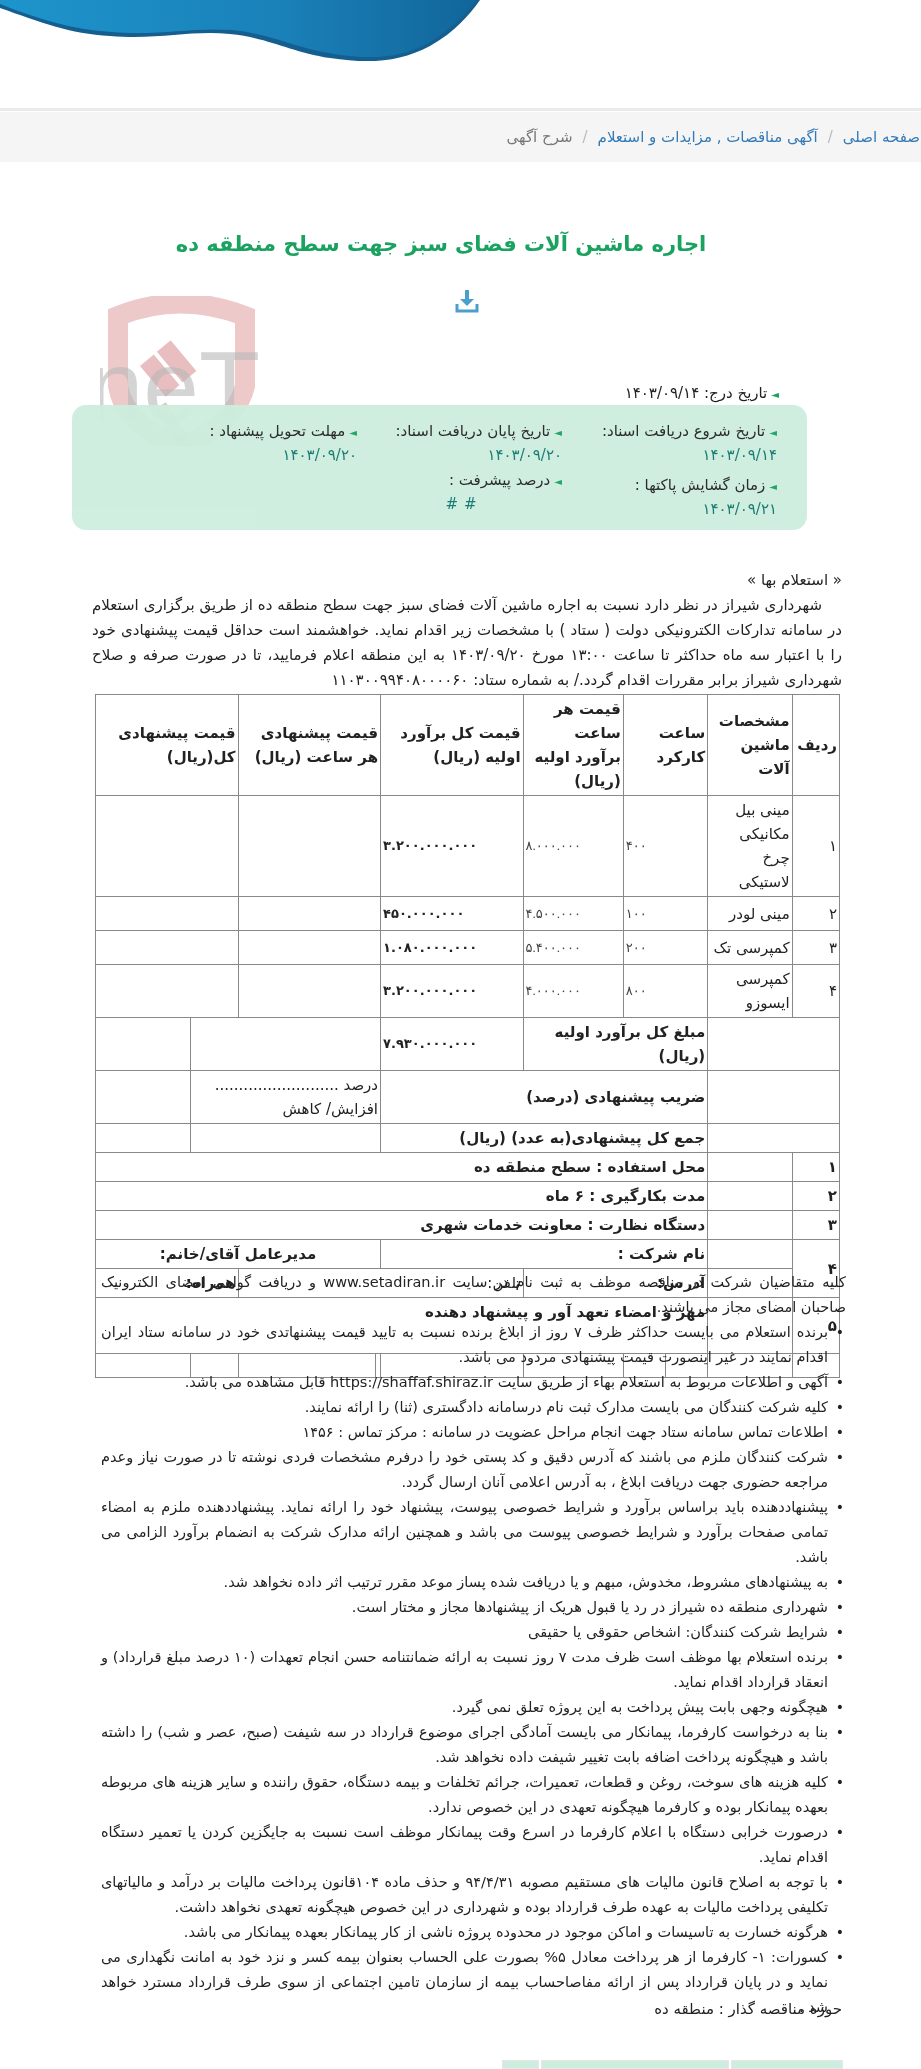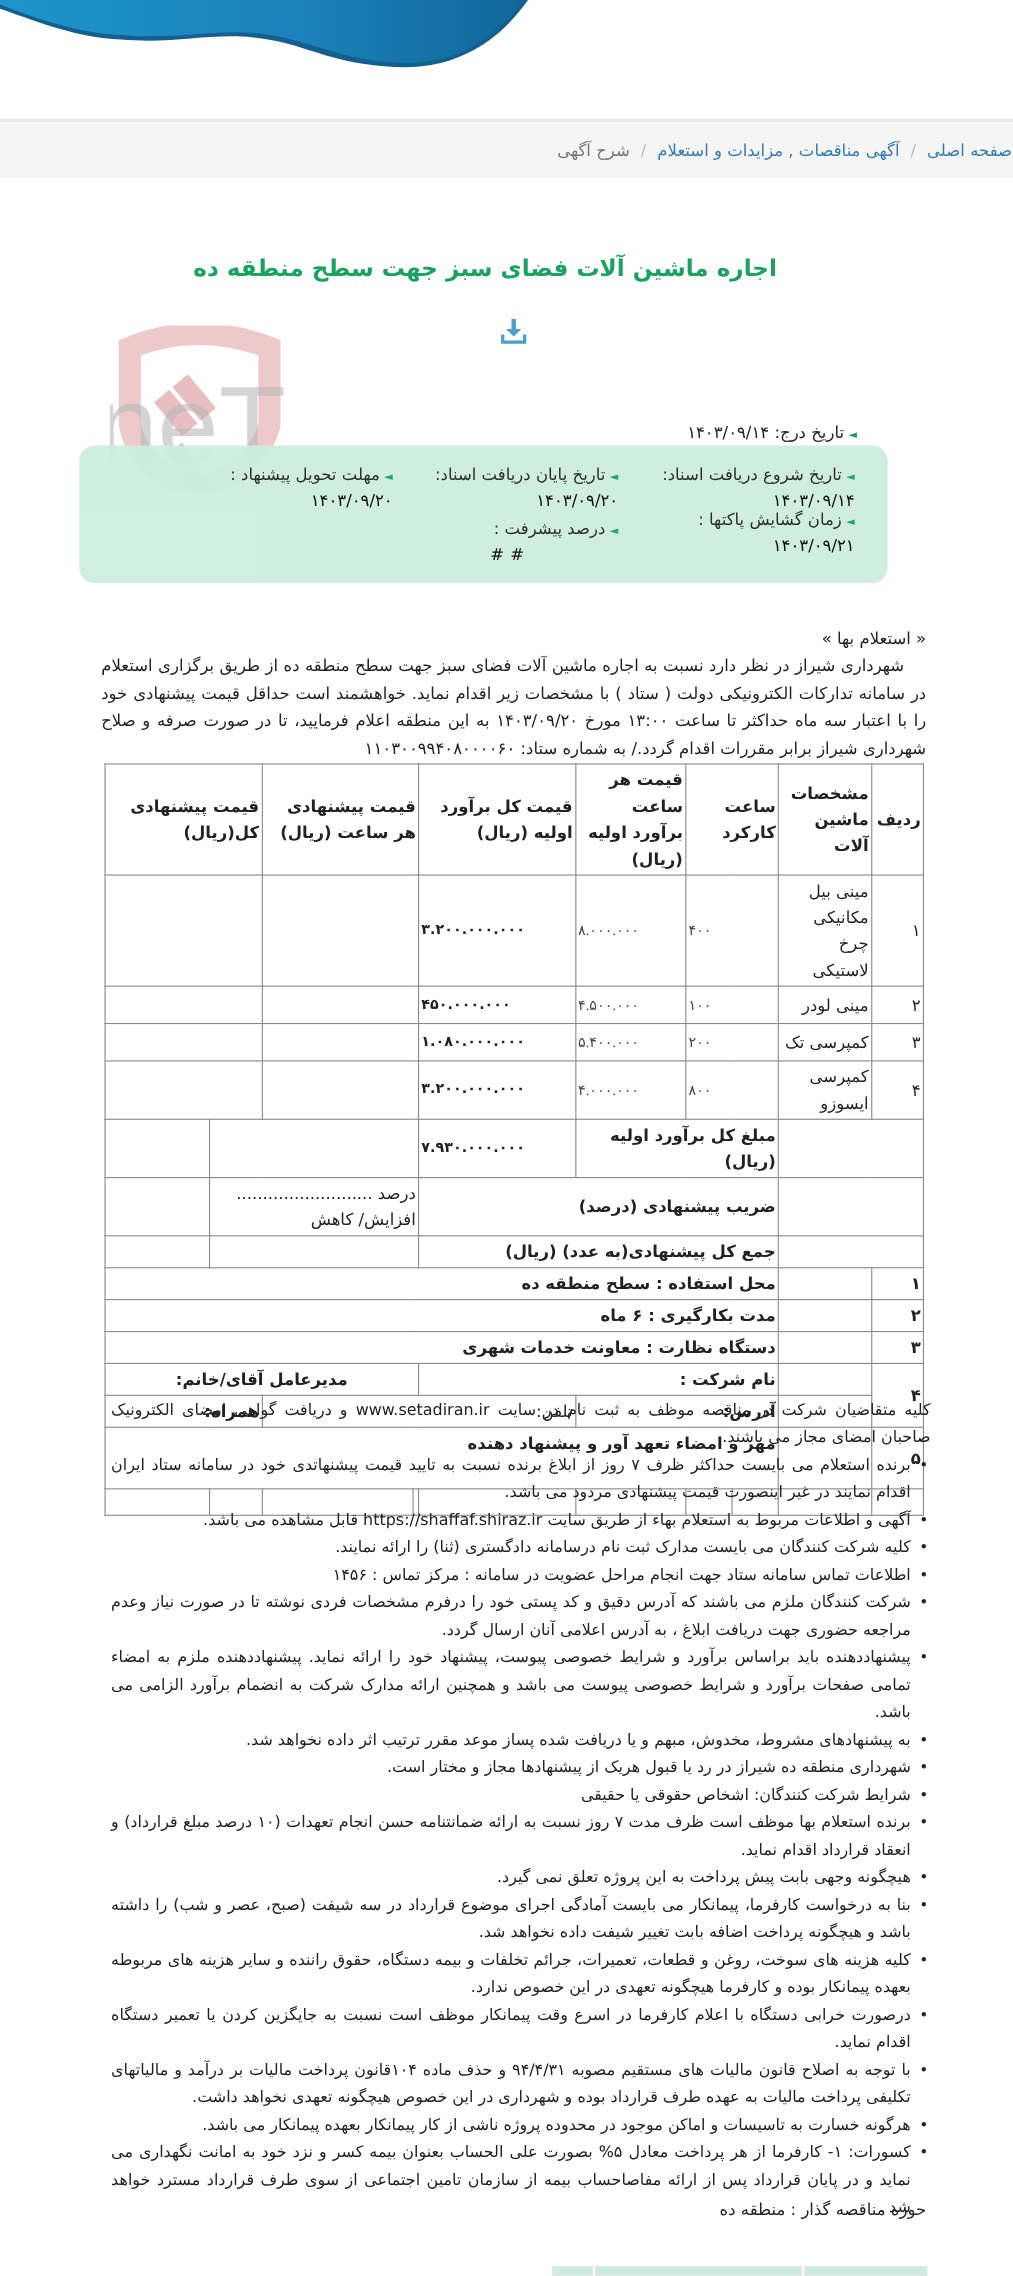--- a/index.html
+++ b/index.html
@@ -20,21 +20,21 @@
   .download-icon { position: absolute; top: 288px; left: 455px; width: 24px; height: 26px; cursor: pointer; }
 
   .watermark { position: absolute; left: 100px; top: 296px; width: 600px; height: 150px; pointer-events: none; }
 
   .date-posted { position: absolute; top: 384px; right: 142px; font-size: 15px; color: #222; }
   .tri { color: #1aa260; font-size: 10px; margin-left: 4px; }
 
   .info-box { position: absolute; left: 72px; top: 405px; width: 735px; height: 125px; background: #cdeede;
     border-radius: 14px; opacity: 0.95; }
   .info-item { position: absolute; font-size: 15px; color: #222; }
-  .info-item .val { display: block; color: #000000; margin-top: 6px; letter-spacing: 0.5px; }
+  .info-item .val { display: block; color: #0f766e; margin-top: 6px; letter-spacing: 0.5px; }
 
   .content { position: absolute; left: 92px; right: 79px; top: 568px; font-size: 15px; line-height: 25px; }
   .content p { text-align: justify; }
   .content .intro-heading { }
   .content .intro-body { text-indent: 20px; }
 
   table.spec { position: absolute; left: 95px; top: 694px; width: 745px; border-collapse: collapse;
     font-size: 15px; }
   table.spec td { border: 1.5px solid #888; padding: 2px 2px; vertical-align: middle; line-height: 24px; }
   .num { font-weight: bold; text-align: left; direction: ltr; font-size: 13px; letter-spacing: 0.5px; }
@@ -104,21 +104,21 @@
     <span class="val">۱۴۰۳/۰۹/۱۴</span>
   </div>
   <div class="info-item" style="right:245px; top:17px;">
     <span class="tri">◄</span><span>تاریخ پایان دریافت اسناد:</span>
     <span class="val">۱۴۰۳/۰۹/۲۰</span>
   </div>
   <div class="info-item" style="right:450px; top:17px;">
     <span class="tri">◄</span><span>مهلت تحویل پیشنهاد :</span>
     <span class="val">۱۴۰۳/۰۹/۲۰</span>
   </div>
-  <div class="info-item" style="right:30px; top:58px;">
+  <div class="info-item" style="right:30px; top:71px;">
     <span class="tri">◄</span><span>زمان گشایش پاکتها :</span>
     <span class="val">۱۴۰۳/۰۹/۲۱</span>
   </div>
   <div class="info-item" style="right:245px; top:66px;">
     <span class="tri">◄</span><span>درصد پیشرفت :</span>
     <span class="val" style="padding-right:85px;"># #</span>
   </div>
 </div>
 
 <div class="content">

